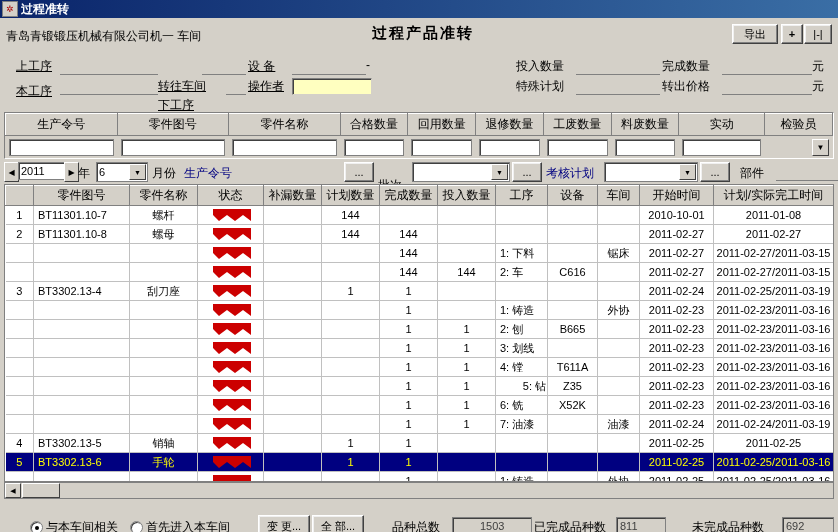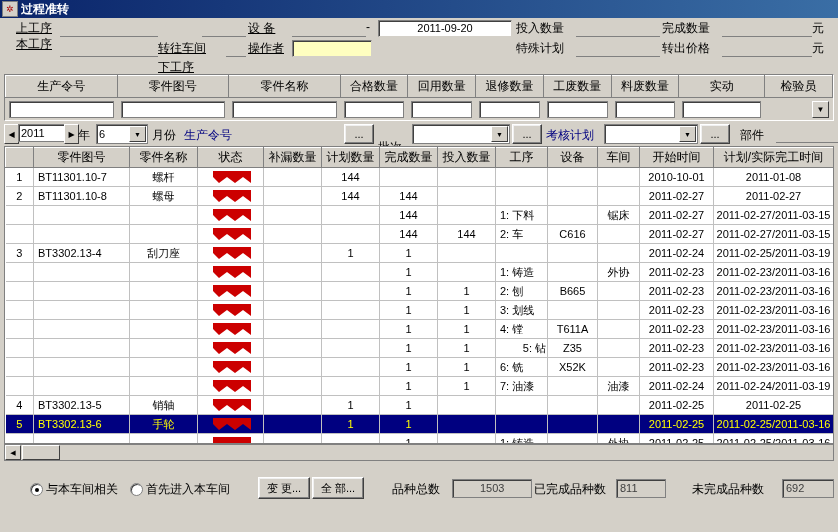--- a/index.html
+++ b/index.html
@@ -154,41 +154,47 @@
 </head>
 <body>
 
 <div class="win">
 
   <div class="titlebar">
     <div class="tico">✲</div>
     <span>过程准转</span>
   </div>
 
+  <div class="headerzone">
+    <div class="company">青岛青锻锻压机械有限公司机一 车间</div>
+    <div class="bigtitle">过程产品准转</div>
+    <div class="btn exportbtn">导出</div>
+    <div class="btn plusbtn">+</div>
+    <div class="btn minbtn">|-|</div>
+  </div>
 
   <div class="form">
     <div class="lbl ul" style="left:16px;top:2px;">上工序</div>
     <div class="fld flat" style="left:60px;top:3px;width:94px;"></div>
 
     <div class="lbl ul" style="left:158px;top:2px;margin-top:39px;">下工序</div>
     <div class="fld flat" style="left:202px;top:3px;width:40px;"></div>
 
     <div class="lbl ul" style="left:248px;top:2px;">设 备</div>
     <div class="fld flat" style="left:292px;top:3px;width:70px;"></div>
     <div class="lbl" style="left:366px;top:2px;">-</div>
-    <div class="fld" style="left:378px;top:2px;width:128px;text-align:center;">2011-09-20</div>
 
     <div class="lbl" style="left:516px;top:2px;">投入数量</div>
     <div class="fld flat" style="left:576px;top:3px;width:80px;"></div>
 
     <div class="lbl" style="left:662px;top:2px;">完成数量</div>
     <div class="fld flat" style="left:722px;top:3px;width:86px;"></div>
     <div class="lbl" style="left:812px;top:2px;">元</div>
 
-    <div class="lbl ul" style="left:16px;top:18px;text-decoration:underline;">本工序</div>
+    <div class="lbl ul" style="left:16px;top:27px;text-decoration:underline;">本工序</div>
     <div class="fld flat" style="left:60px;top:23px;width:94px;"></div>
 
     <div class="lbl ul" style="left:158px;top:22px;">转往车间</div>
     <div class="fld flat" style="left:226px;top:23px;width:16px;"></div>
 
     <div class="lbl ul" style="left:248px;top:22px;">操作者</div>
     <div class="fld yellow" style="left:292px;top:22px;width:74px;"></div>
 
     <div class="lbl" style="left:516px;top:22px;">特殊计划</div>
     <div class="fld flat" style="left:576px;top:23px;width:80px;"></div>

